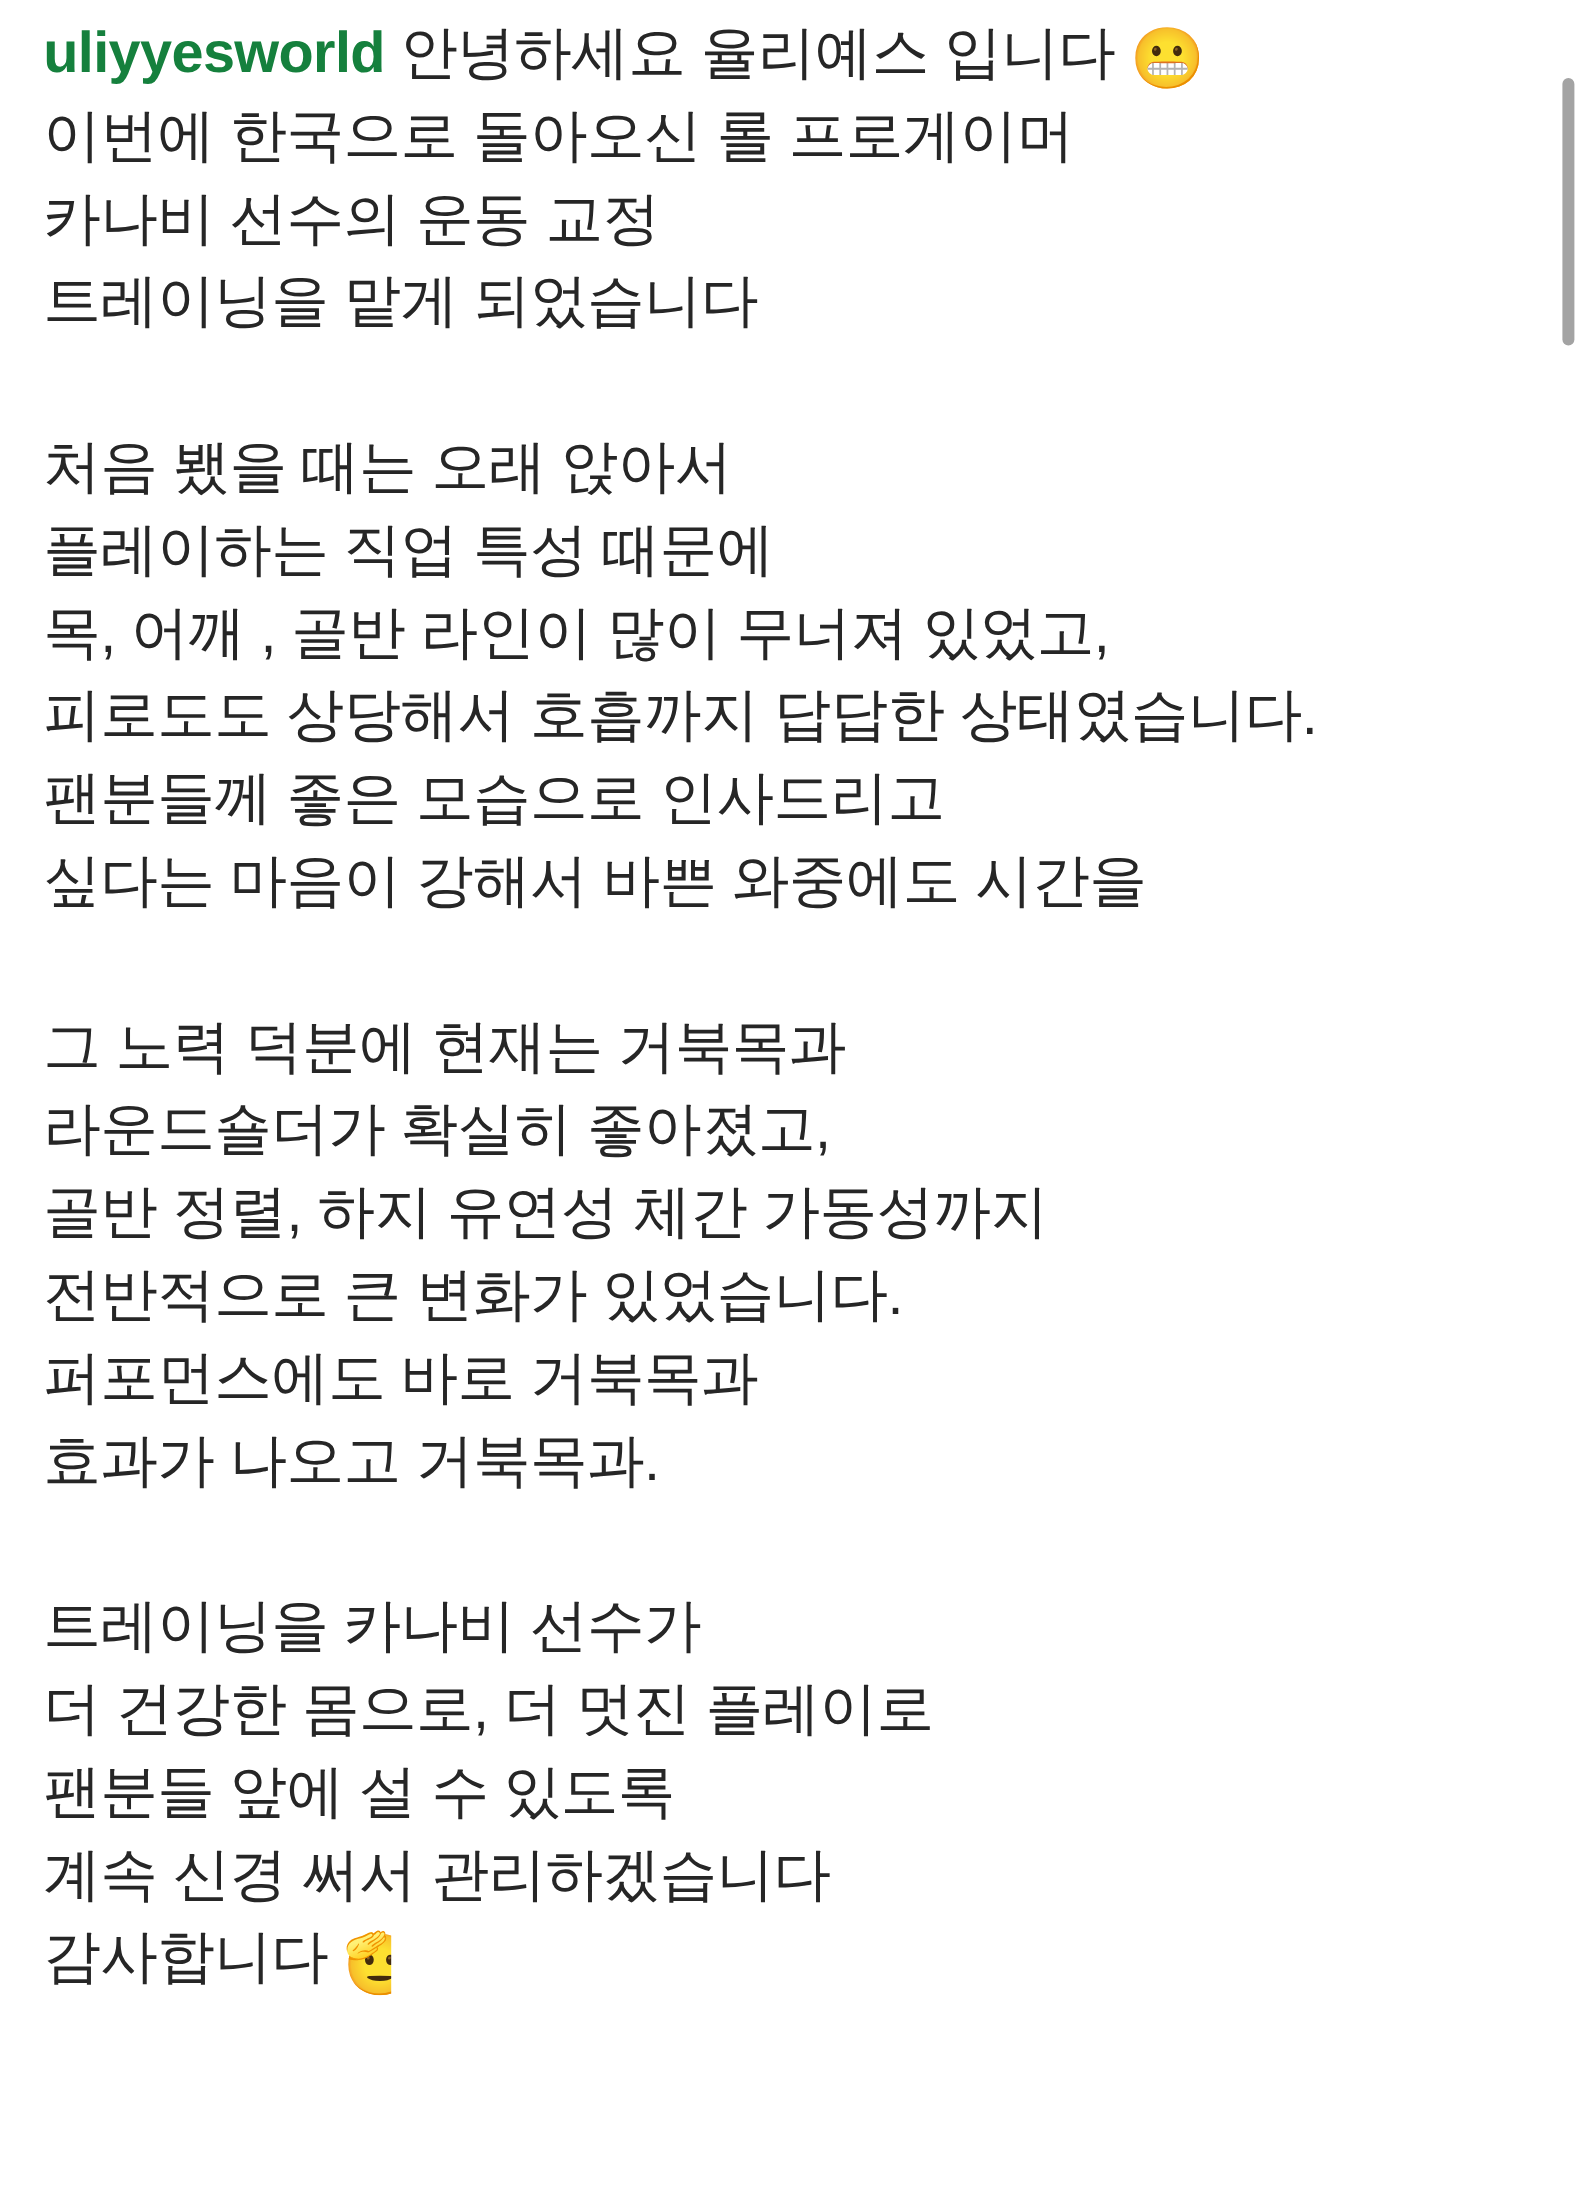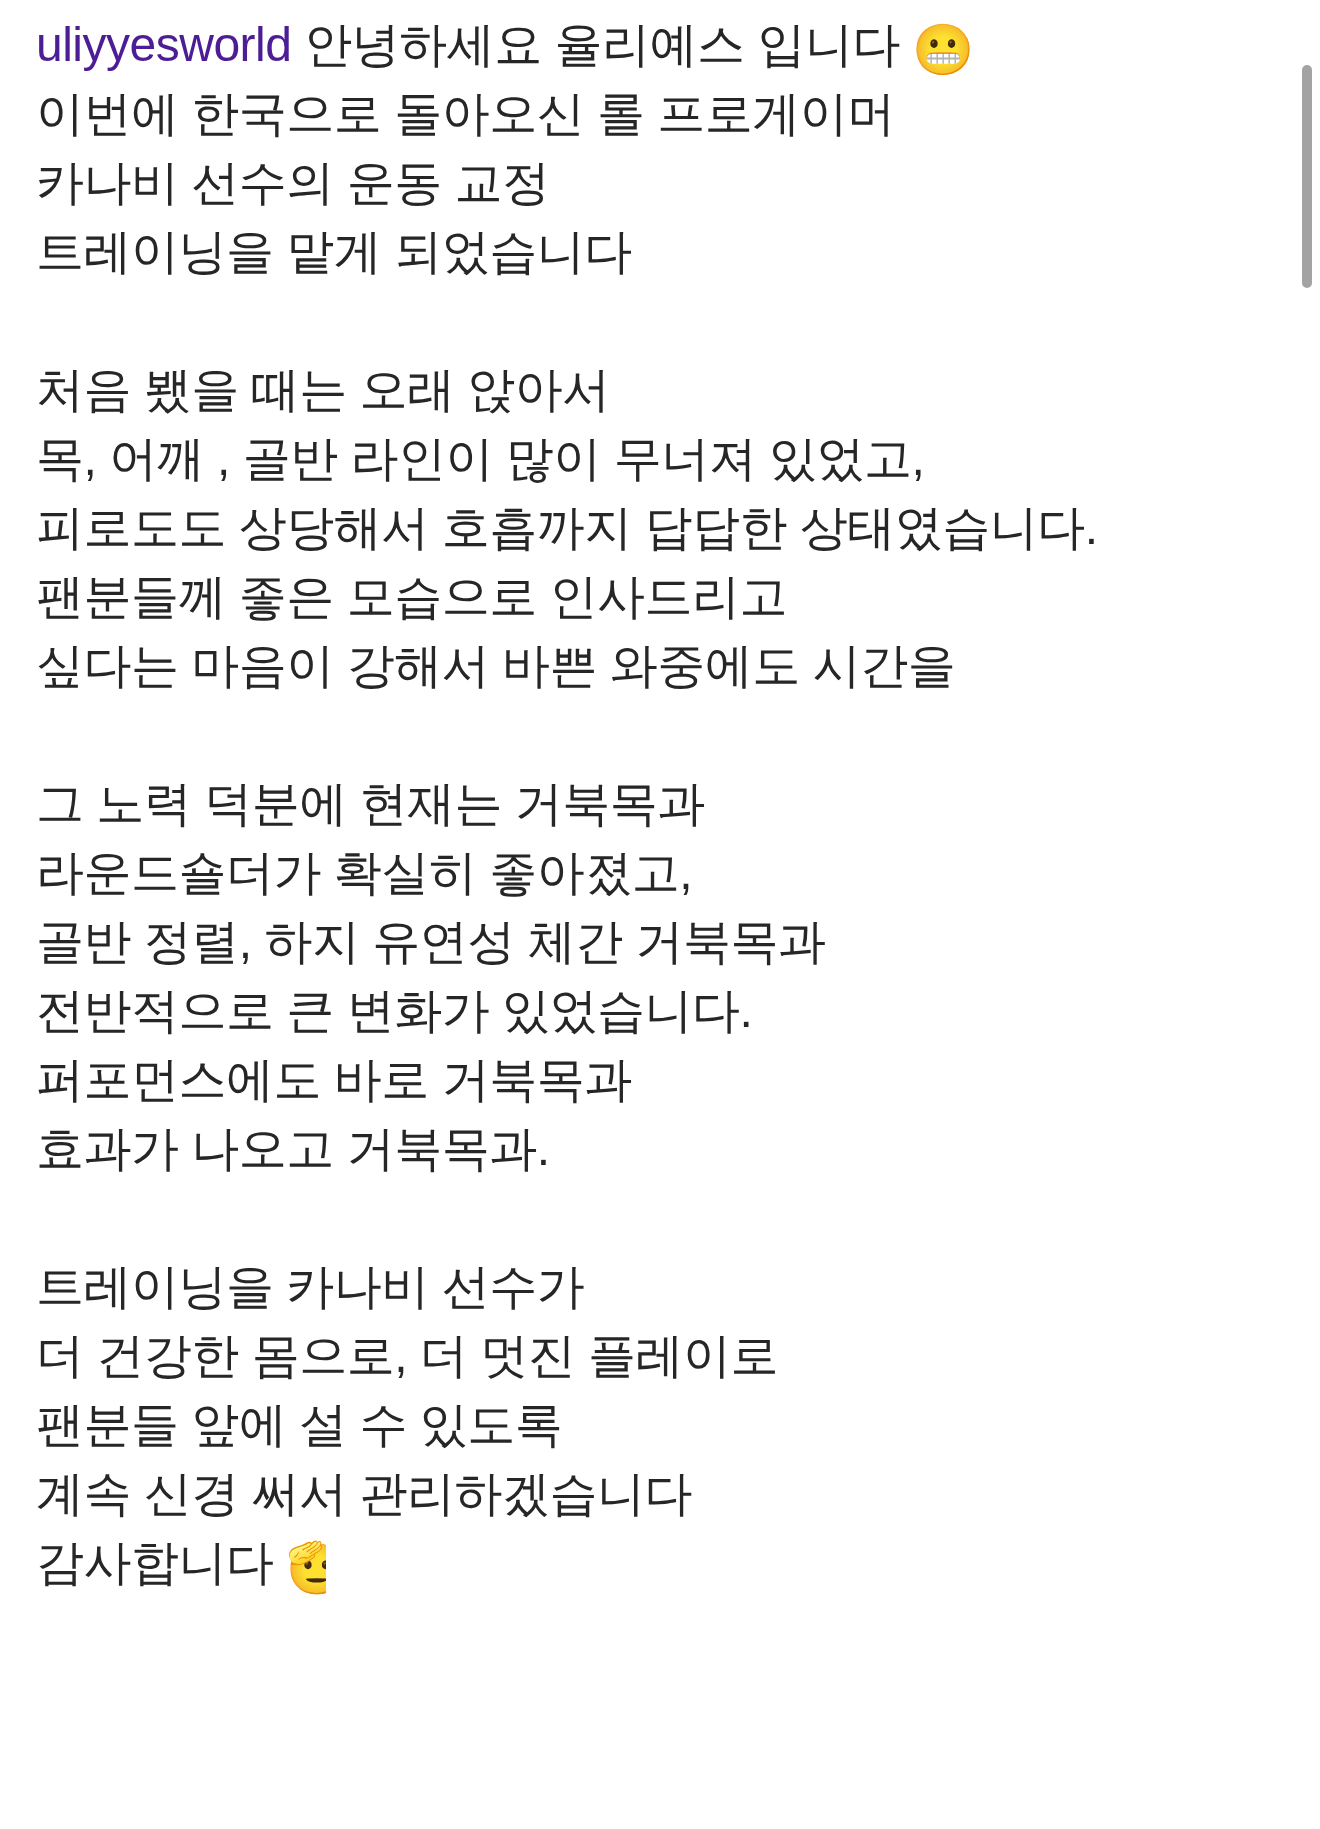--- a/index.html
+++ b/index.html
@@ -22,22 +22,22 @@
     color: #262626;
     font-size: 48px;
     line-height: 69px;
     letter-spacing: -0.5px;
   }
   .line {
     white-space: nowrap;
     height: 69px;
   }
   .username {
-    font-weight: 400;
-    color: #4c1d95;
+    font-weight: 700;
+    color: #15803d;
   }
   .emoji {
     position: relative;
     display: inline-block;
     font-size: 50px;
     line-height: 1;
     vertical-align: -6px;
   }
   
   .emoji.clipped::after {
@@ -70,28 +70,29 @@
 </head>
 <body>
 
 <div class="caption">
     <div class="line"><span class="username">uliyyesworld</span> 안녕하세요 율리예스 입니다 <span class="emoji">😬</span></div>
     <div class="line">이번에 한국으로 돌아오신 롤 프로게이머</div>
     <div class="line">카나비 선수의 운동 교정</div>
     <div class="line">트레이닝을 맡게 되었습니다</div>
     <div class="line">&nbsp;</div>
     <div class="line">처음 뵀을 때는 오래 앉아서</div>
+    <div class="line">플레이하는 직업 특성 때문에</div>
     <div class="line">목, 어깨 , 골반 라인이 많이 무너져 있었고,</div>
     <div class="line">피로도도 상당해서 호흡까지 답답한 상태였습니다.</div>
     <div class="line">팬분들께 좋은 모습으로 인사드리고</div>
     <div class="line">싶다는 마음이 강해서 바쁜 와중에도 시간을</div>
     <div class="line">&nbsp;</div>
     <div class="line">그 노력 덕분에 현재는 거북목과</div>
     <div class="line">라운드숄더가 확실히 좋아졌고,</div>
-    <div class="line">골반 정렬, 하지 유연성 체간 거북목과</div>
+    <div class="line">골반 정렬, 하지 유연성 체간 가동성까지</div>
     <div class="line">전반적으로 큰 변화가 있었습니다.</div>
     <div class="line">퍼포먼스에도 바로 거북목과</div>
     <div class="line">효과가 나오고 거북목과.</div>
     <div class="line">&nbsp;</div>
     <div class="line">트레이닝을 카나비 선수가</div>
     <div class="line">더 건강한 몸으로, 더 멋진 플레이로</div>
     <div class="line">팬분들 앞에 설 수 있도록</div>
     <div class="line">계속 신경 써서 관리하겠습니다</div>
     <div class="line">감사합니다 <span class="emoji clipped">🫡</span></div>
   </div>

